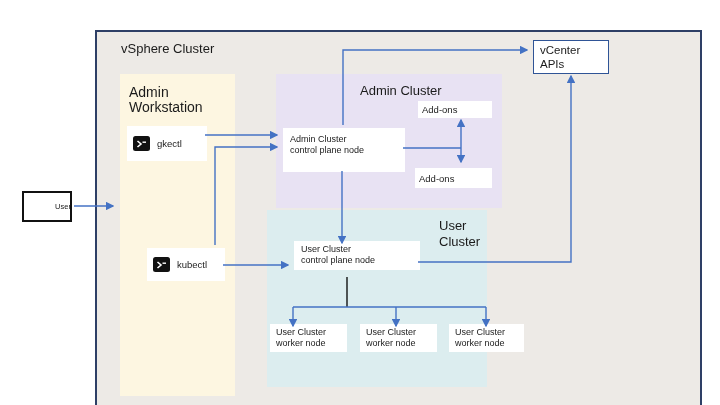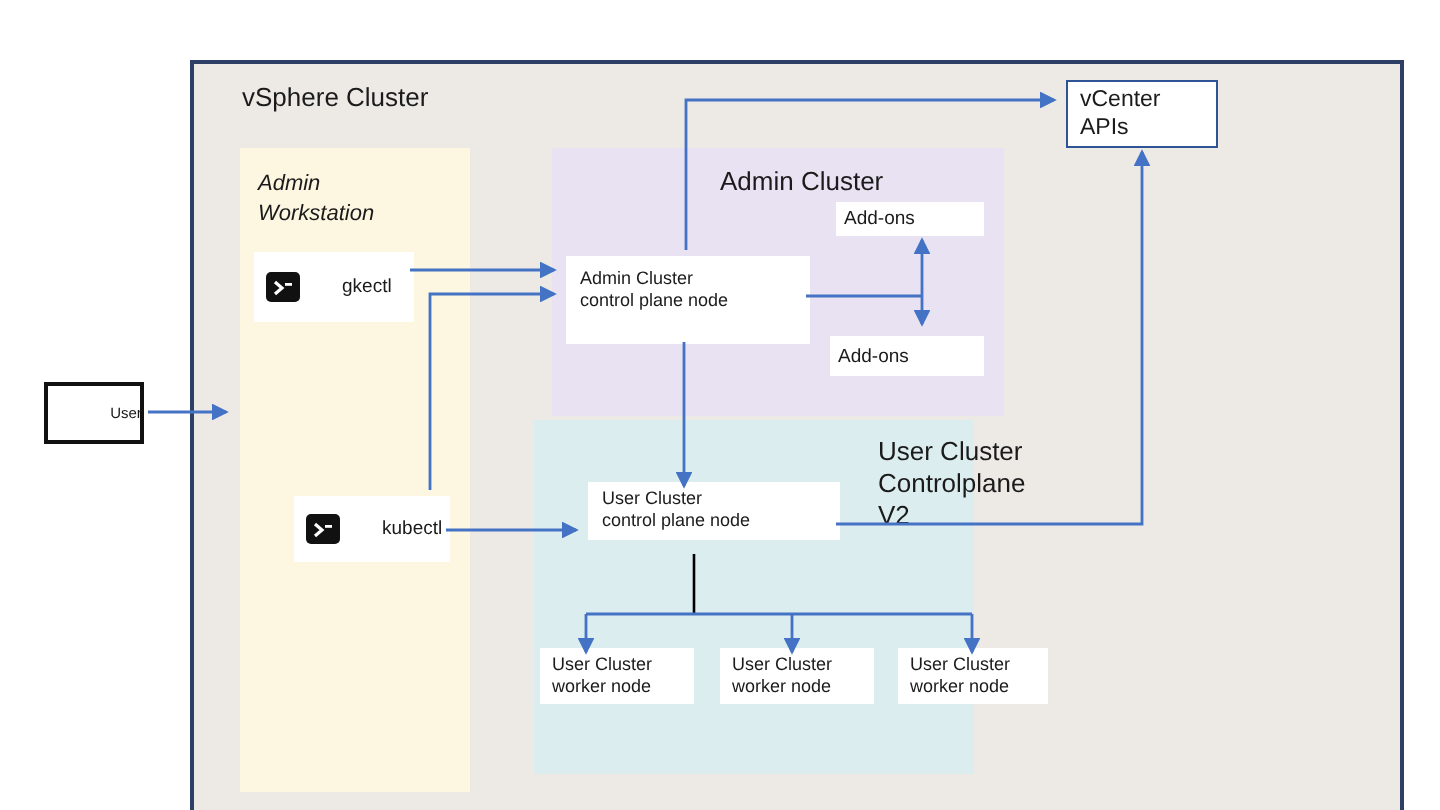--- a/index.html
+++ b/index.html
@@ -9,22 +9,22 @@
     --stem-black:#000000; --text:#1B1B1B; --icon-bg:#111111;
   }
   html,body{margin:0;padding:0;background:#fff;}
   .canvas{position:relative;width:720px;height:405px;background:#fff;overflow:hidden;
           font-family:"Liberation Sans",sans-serif;color:var(--text);margin-top:14px;}
   .abs{position:absolute;box-sizing:border-box;}
   .outer{left:95px;top:16px;width:607px;height:377px;background:var(--outer-fill);
          border:2px solid var(--outer-border);}
   .outer-title{left:24px;top:9px;font-size:13px;}
   .ws{left:23px;top:42px;width:115px;height:322px;background:var(--workstation-fill);}
-  .ws-title{left:9px;top:11px;width:84px;font-size:11px;line-height:15px;font-style:italic;}
-  .tool{background:var(--node-fill);display:flex;align-items:center;gap:21px;padding-left:6px;}
+  .ws-title{left:9px;top:11px;width:84px;font-size:14px;line-height:15px;}
+  .tool{background:var(--node-fill);display:flex;align-items:center;gap:7px;padding-left:6px;}
   .tool-gkectl{left:7px;top:52px;width:80px;height:35px;}
   .tool-kubectl{left:27px;top:174px;width:78px;height:33px;}
   .term{width:17px;height:15px;background:var(--icon-bg);border-radius:2.5px;
         display:flex;align-items:center;justify-content:center;flex:0 0 auto;}
   .tool-label{font-size:9.5px;}
   .ac{left:179px;top:42px;width:226px;height:134px;background:var(--admin-cluster-fill);}
   .ac-title{left:84px;top:9px;font-size:13px;}
   .node{background:var(--node-fill);font-size:9px;line-height:11px;}
   .admincp{left:7px;top:54px;width:122px;height:44px;padding:6px 7px;}
   .addon{background:var(--node-fill);font-size:9.5px;display:flex;align-items:center;padding-left:4px;}
@@ -93,21 +93,20 @@
         <span>Add-ons</span>
       </div>
       <div class="abs addon addon-bottom">
         <span>Add-ons</span>
       </div>
     </div>
 
     <div class="abs uc">
       <div class="abs uc-title">
         <span style="display:block">User Cluster</span>
-        <span style="display:block">Controlplane V2</span>
       </div>
 
       <div class="abs node usercp">
         <span style="display:block">User Cluster</span>
         <span style="display:block">control plane node</span>
       </div>
 
       <div class="abs node worker worker-1">
         <span style="display:block">User Cluster</span>
         <span style="display:block">worker node</span>

